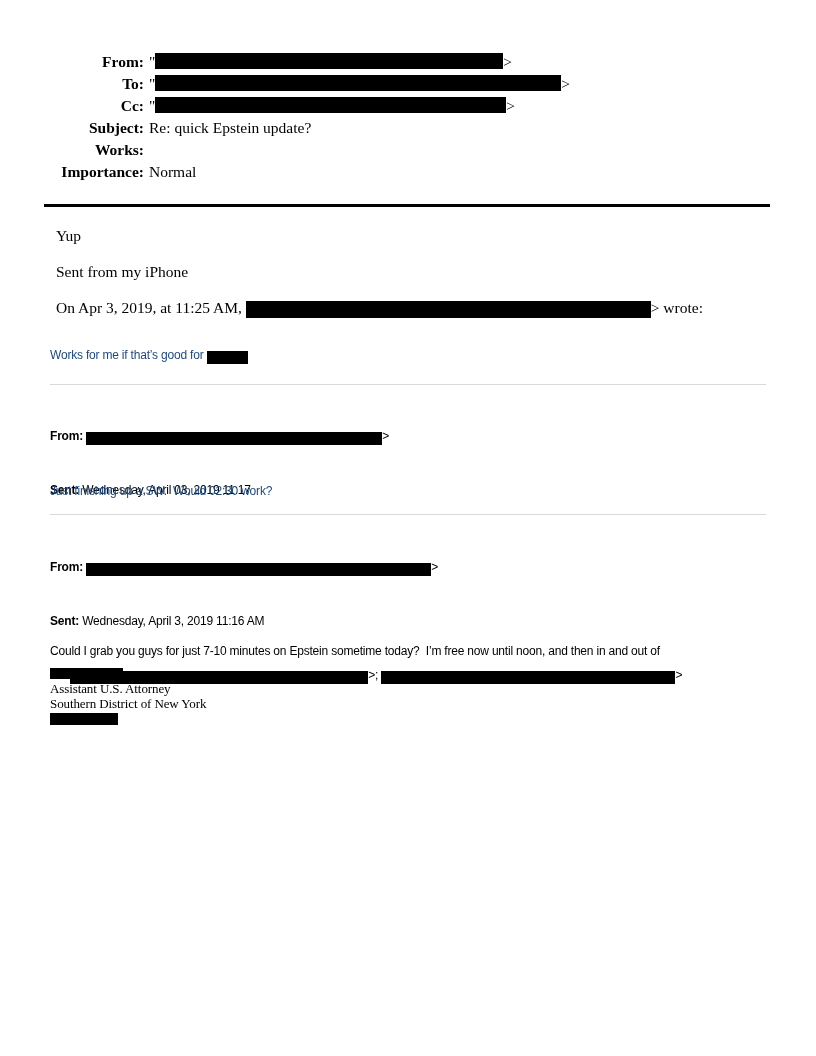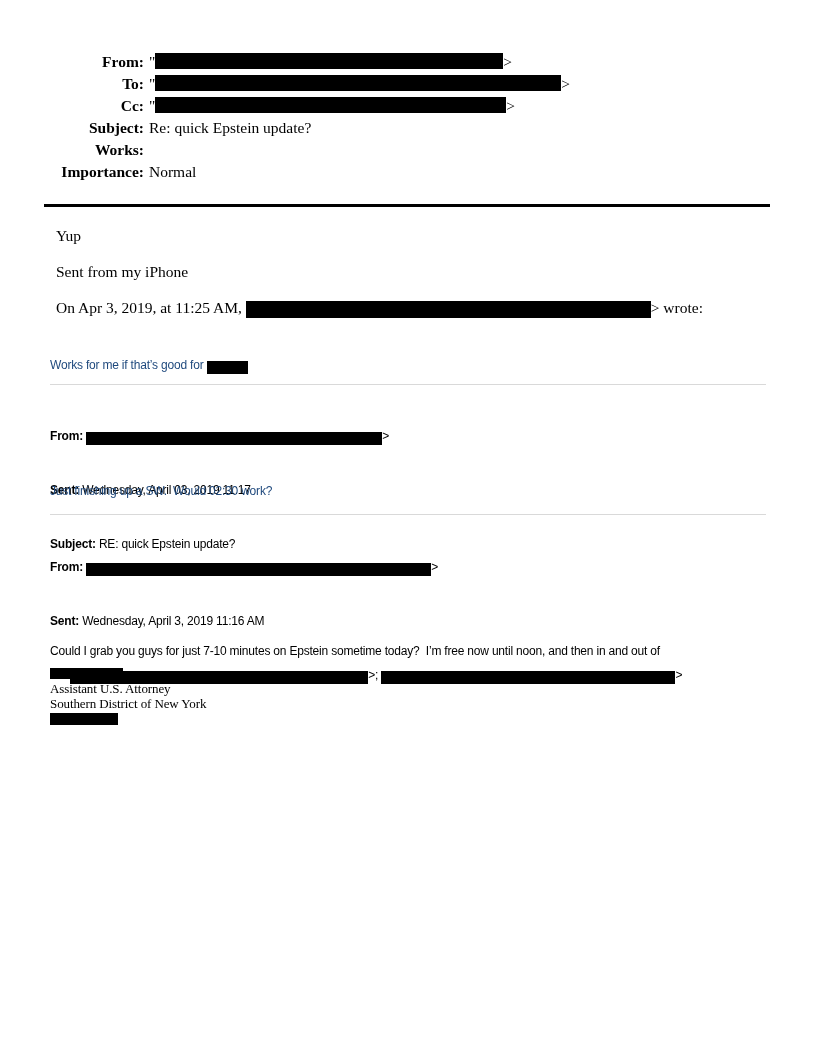--- a/index.html
+++ b/index.html
@@ -100,27 +100,26 @@
       <span class="hdr-label">Importance:</span><span class="hdr-value">Normal</span>
     </div>
   </div>
 
   <div class="rule"></div>
 
   <div class="serifline" style="top:227px">Yup</div>
   <div class="serifline" style="top:263px">Sent from my iPhone</div>
   <div class="serifline" style="top:299px"><span>On Apr 3, 2019, at 11:25 AM, </span><span class="redact r-body" style="width:405px"></span><span>&gt; wrote:</span></div>
 
-  <div class="msgline sans blue" style="top:356px"><span>Works for me if that’s good for </span><span class="redact r-line" style="width:41px"></span></div>
+  <div class="msgline sans blue" style="top:346px"><span>Works for me if that’s good for </span><span class="redact r-line" style="width:41px"></span></div>
 
   <div class="divider" style="top:384px"></div>
   <div class="qhdr sans" style="top:391px">
     <div><b>From: </b><span class="redact r-line" style="width:296px"></span><span>&gt;</span></div>
     <div><b>Sent: </b><span>Wednesday, April 03, 2019 11:17</span></div>
-    <div><b>Subject: </b><span>RE: quick Epstein update?</span></div>
   </div>
 
   <div class="msgline sans blue" style="top:482px">Just finishing up a SW.  Would 02:30 work?</div>
 
   <div class="divider" style="top:514px"></div>
   <div class="qhdr sans" style="top:522px">
     <div><b>From: </b><span class="redact r-line" style="width:345px"></span><span>&gt;</span></div>
     <div><b>Sent: </b><span>Wednesday, April 3, 2019 11:16 AM</span></div>
     <div><b>To: </b><span class="redact r-line" style="width:298px"></span><span>&gt;; </span><span class="redact r-line" style="width:294px"></span><span>&gt;</span></div>
   </div>

